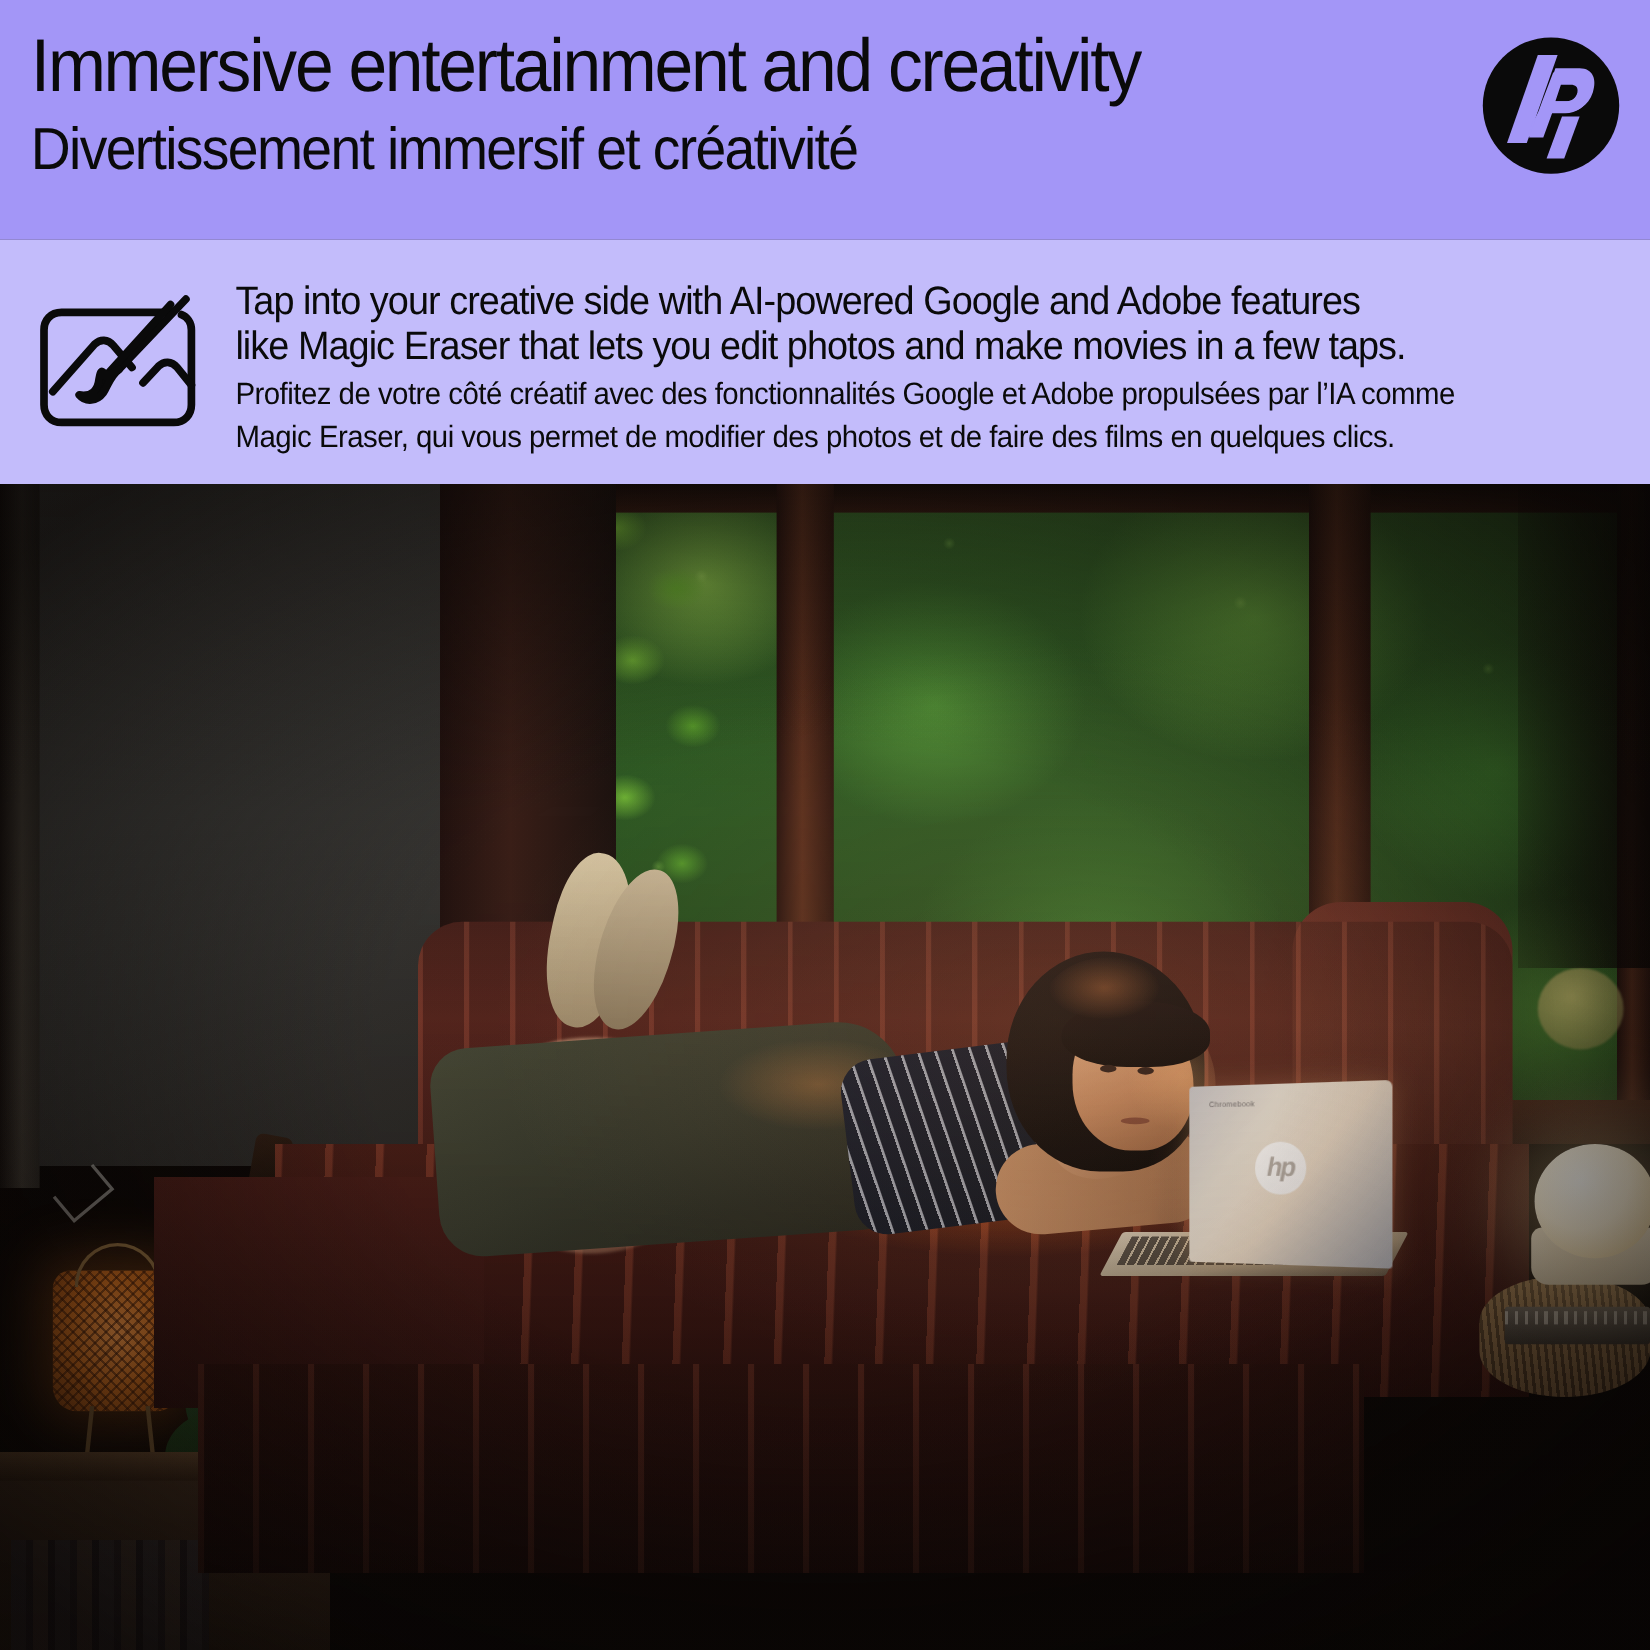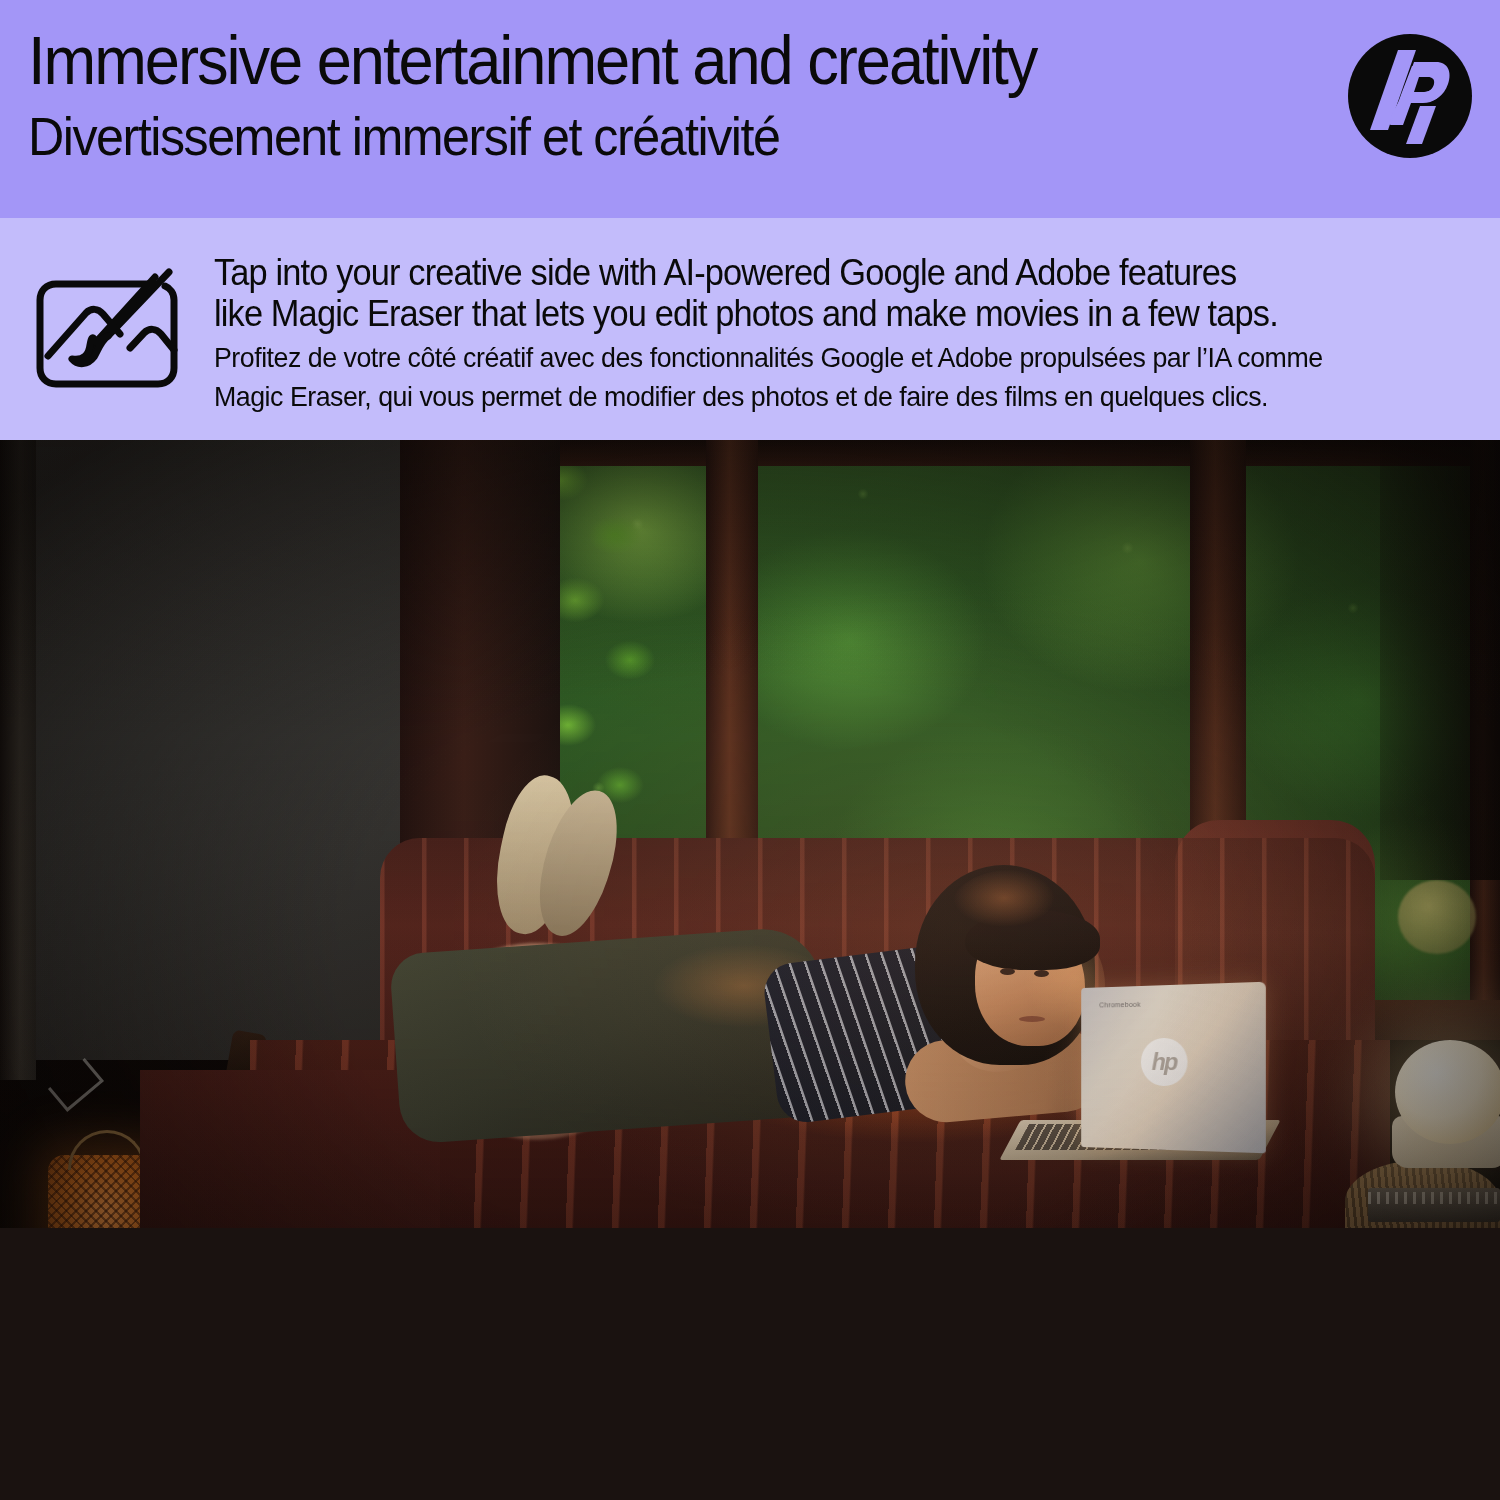--- a/index.html
+++ b/index.html
@@ -1,21 +1,21 @@
 <!DOCTYPE html>
 <html><head>
 <meta charset="utf-8">
 <style>
   * { margin:0; padding:0; box-sizing:border-box; }
   html,body { width:1500px; height:1500px; overflow:hidden; }
   body {
     font-family:"Liberation Sans", sans-serif;
     background:#1a1210;
   }
-  .page { position:relative; width:1500px; height:1228px; overflow:hidden; }
+  .page { position:relative; width:1500px; height:1500px; overflow:hidden; }
 
   
   .header-band {
     position:absolute; left:0; top:0; width:1500px; height:218px;
     background:#a396f7;
   }
   .headline-wrap { position:absolute; left:28px; top:26px; width:1300px; }
   .headline-en {
     font-size:68px; font-weight:400; line-height:1.02; color:#0a0a0a;
     letter-spacing:-2.2px; transform:scaleX(0.93); transform-origin:left center;

